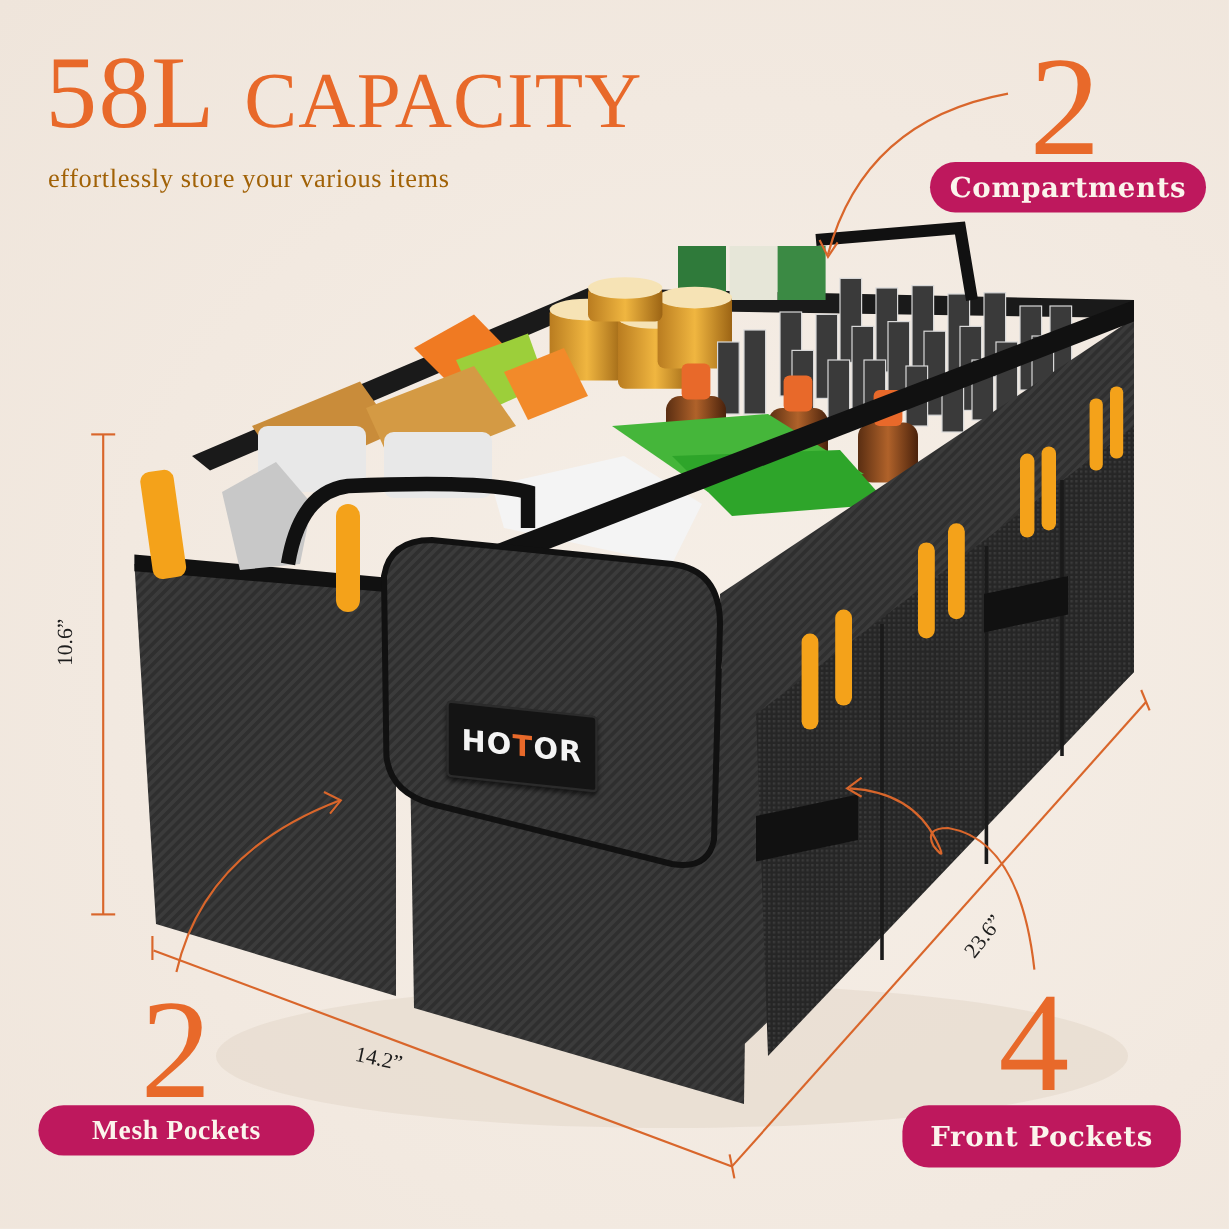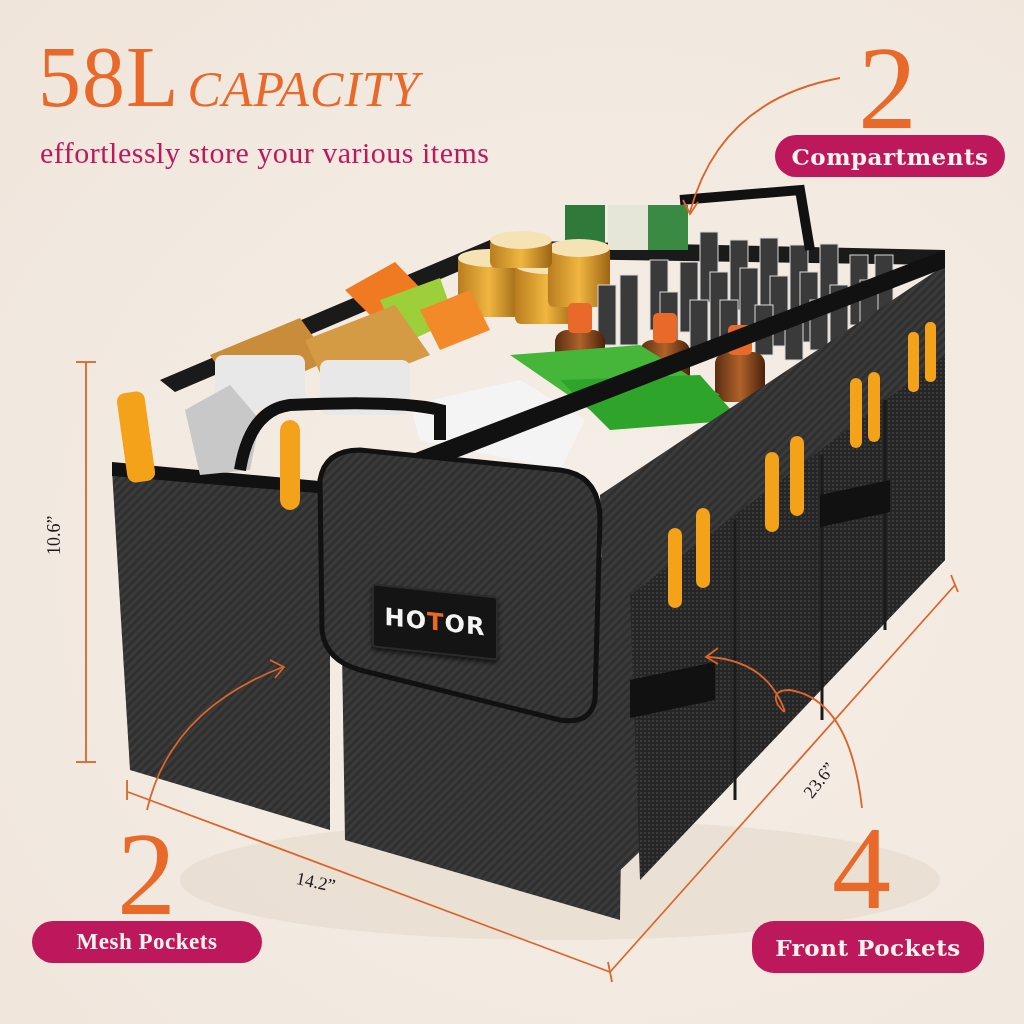--- a/index.html
+++ b/index.html
@@ -1,22 +1,22 @@
 <!DOCTYPE html>
 <html><head>
 <meta charset="utf-8">
 <style>
   html, body { margin: 0; padding: 0; }
   body { width: 1024px; height: 1024px; overflow: hidden; background: #f3ebe3; position: relative; font-family: "Liberation Serif", "DejaVu Serif", serif; }
   .canvas { position: absolute; inset: 0; background: radial-gradient(ellipse at 60% 55%, #f6efe7 0%, #f2e9e0 60%, #efe5db 100%); }
 
   .headline { position: absolute; left: 38px; top: 34px; color: #e8692a; font-family: "Liberation Serif", "DejaVu Serif", serif; white-space: nowrap; letter-spacing: 1px; }
   .headline .big { font-size: 86px; line-height: 1; text-align: right; }
-  .headline .caps { font-size: 50px; line-height: 1; margin-left: 8px; font-style: italic; }
-  .subhead { position: absolute; left: 40px; top: 136px; font-size: 30px; color: #be185d; letter-spacing: 0.5px; white-space: nowrap; }
+  .headline .caps { font-size: 66px; line-height: 1; margin-left: 24px; }
+  .subhead { position: absolute; left: 40px; top: 136px; font-size: 22px; color: #a16207; letter-spacing: 0.5px; white-space: nowrap; }
 
   .big-num { position: absolute; color: #e8692a; font-family: "Liberation Serif", "DejaVu Serif", serif; font-size: 118px; line-height: 1; }
   .pill { position: absolute; background: #be185d; color: #fbf4ec; border-radius: 22px; font-family: "DejaVu Serif", "Liberation Serif", serif; font-weight: bold; font-size: 23px; display: flex; align-items: center; justify-content: center; letter-spacing: 0.5px; }
 
   .dim { position: absolute; color: #1c1c1c; font-family: "Liberation Serif", serif; font-size: 18px; white-space: nowrap; }
 
   svg.scene { position: absolute; left: 0; top: 0; }
 
   .logo { position: absolute; left: 372px; top: 590px; width: 122px; height: 60px; background: #141414; border: 2px solid #2b2b2b; border-radius: 4px; transform: skewY(6deg); box-shadow: 0 3px 4px rgba(0,0,0,0.6); display: flex; align-items: center; justify-content: center; }
   .logo span { color: #f4f4f4; font-family: "DejaVu Sans", sans-serif; font-weight: bold; font-size: 24px; letter-spacing: 1px; }

